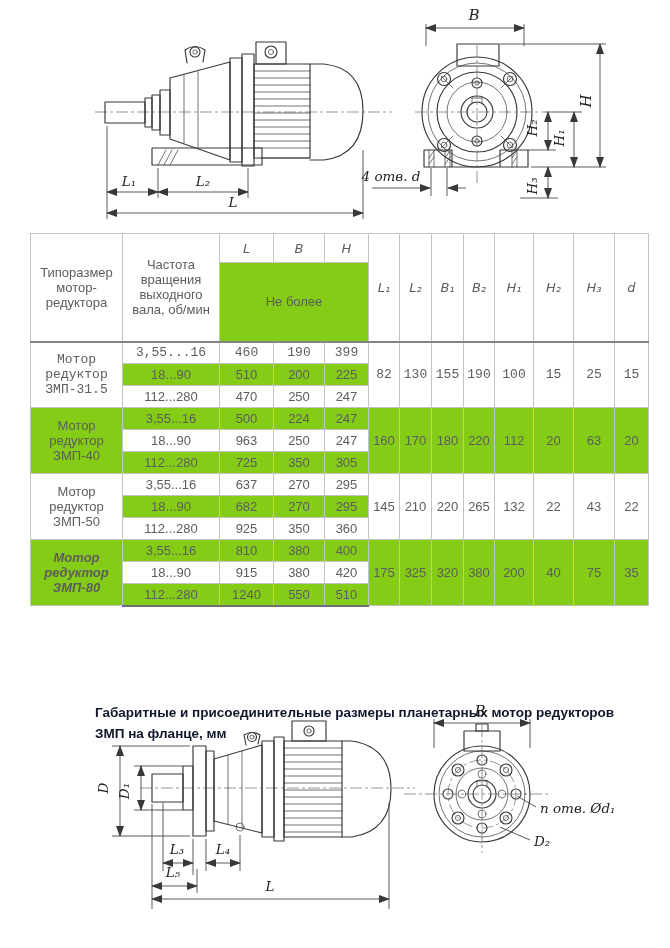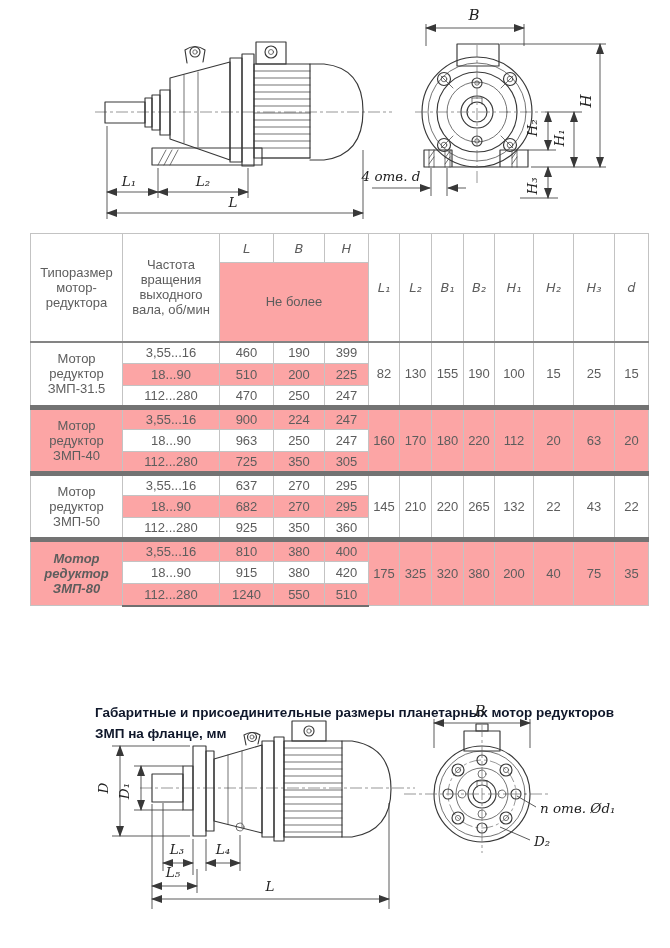--- a/index.html
+++ b/index.html
@@ -14,24 +14,24 @@
   text.dl.big{font-size:15px;}
   
   #tbl{position:absolute;top:233px;left:30px;}
   table{border-collapse:collapse;table-layout:fixed;width:618px;
         font:13px "Liberation Sans",sans-serif;color:#5d5d5d;
         border:1.5px solid #8f8f8f;}
   td{border:1px solid #c3c3c3;text-align:center;vertical-align:middle;padding:0 2px;}
   tr.h1{height:29px;} tr.h2{height:79px;}
   tbody tr{height:22px;}
   .sym{font-family:"DejaVu Sans",sans-serif;font-style:italic;}
-  .shade{background:#fca5a5;}
+  .shade{background:#84cc16;}
   .bold{font-weight:bold;font-style:italic;}
-  .gtop td{border-top:5px solid #737373;}
-  .gtop2 td{border-top:2px solid #848484;}
+  .gtop td{border-top:1px solid #737373;}
+  .gtop2 td{border-top:2px solid #848484;font-family:Liberation Mono, monospace;}
   .glast td{border-bottom:2px solid #707070;}
   
   #cap{position:absolute;top:678px;left:95px;width:520px;
        font:bold 13.5px "Liberation Sans",sans-serif;color:#0f172a;line-height:21px;margin-top:24px;}
   #d1,#d2{position:absolute;left:0;}
   #d1{top:0;} #d2{top:703px;}
 </style>
 </head>
 <body>
 
@@ -189,21 +189,21 @@
         <tr>
           <td>112...280</td>
           <td>470</td>
           <td>250</td>
           <td>247</td>
         </tr>
 
         <tr class="gtop">
           <td rowspan="3" class="shade">Мотор редуктор ЗМП-40</td>
           <td class="shade">3,55...16</td>
-          <td class="shade">900</td>
+          <td class="shade">500</td>
           <td class="shade">224</td>
           <td class="shade">247</td>
           <td rowspan="3" class="shade">160</td>
           <td rowspan="3" class="shade">170</td>
           <td rowspan="3" class="shade">180</td>
           <td rowspan="3" class="shade">220</td>
           <td rowspan="3" class="shade">112</td>
           <td rowspan="3" class="shade">20</td>
           <td rowspan="3" class="shade">63</td>
           <td rowspan="3" class="shade">20</td>

